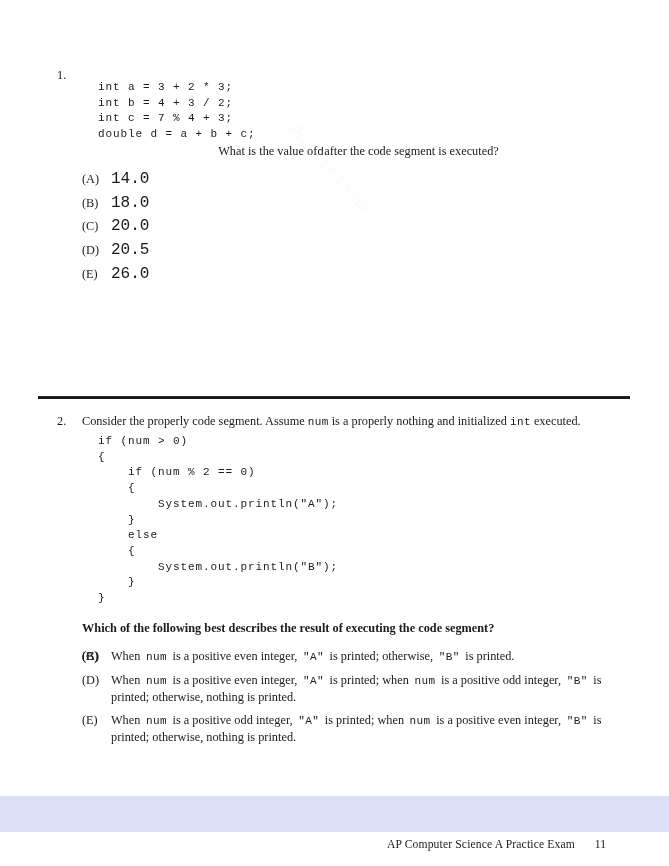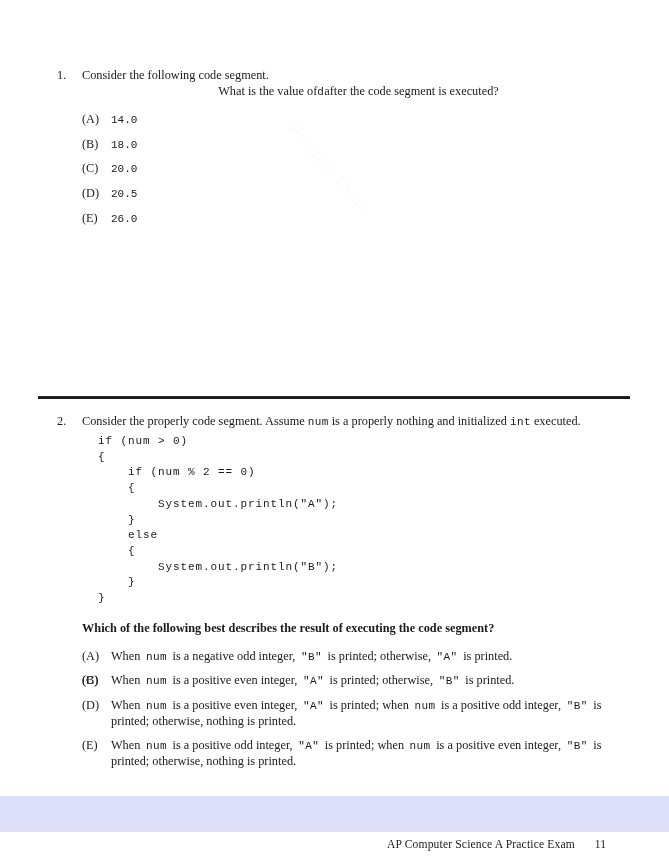--- a/index.html
+++ b/index.html
@@ -126,21 +126,21 @@
   #question-1 .choice { margin-bottom: 8.5px; }
   #question-2 .choice { margin-bottom: 8.5px; }
 
   .choice-letter {
     position: absolute;
     left: 82px;
     top: 0;
     font-size: 12.3px;
   }
   .choice .mono { padding: 0 2.5px; }
-  .choice-q { font-family: "Liberation Mono", monospace; font-size: 11px; }
+  .choice-q { font-family: "Liberation Mono", monospace; font-size: 16px; }
 
   
   .divider {
     position: absolute;
     left: 38px;
     top: 396px;
     width: 592px;
     height: 2px;
     background: #191919;
     border-top: 1px solid #2b2b2b;
@@ -183,23 +183,26 @@
     <span class="wm3">Practice Exam</span>
     <span class="wm4">Practice Exam</span>
   </div>
 
   <div class="content">
 
     <div class="question" id="question-1">
 
       <div class="q-head">
         <span class="q-num">1.</span>
-        <span>Consider the following code segment.</span>
       </div>
 
+      <pre class="code">int a = 3 + 2 * 3;
+int b = 4 + 3 / 2;
+int c = 7 % 4 + 3;
+double d = a + b + c;</pre>
 
       <div class="q-prompt"><span>What is the value of</span><span class="mono">d</span><span>after the code segment is executed?</span></div>
 
       <ul class="choices">
         <li class="choice">
           <span class="choice-letter">(A)</span>
           <span class="choice-q">14.0</span>
         </li>
         <li class="choice">
           <span class="choice-letter">(B)</span>
@@ -234,21 +237,20 @@
     {
         System.out.println("B");
     }
 }</pre>
 
       <div class="q-prompt">Which of the following best describes the result of executing the code segment?</div>
 
       <ul class="choices">
         <li class="choice">
           <span class="choice-letter">(A)</span>
-          <span class="seg-host"><span>When</span> <span class="mono">num</span> <span>is a negative odd integer,</span> <span class="mono">"B"</span> <span>is printed; otherwise,</span> <span class="mono">"A"</span> <span>is printed.</span></span>
         </li>
         <li class="choice">
           <span class="choice-letter">(B)</span>
         </li>
         <li class="choice">
           <span class="choice-letter">(C)</span>
           <span class="seg-host"><span>When</span> <span class="mono">num</span> <span>is a positive even integer,</span> <span class="mono">"A"</span> <span>is printed; otherwise,</span> <span class="mono">"B"</span> <span>is printed.</span></span>
         </li>
         <li class="choice">
           <span class="choice-letter">(D)</span>

